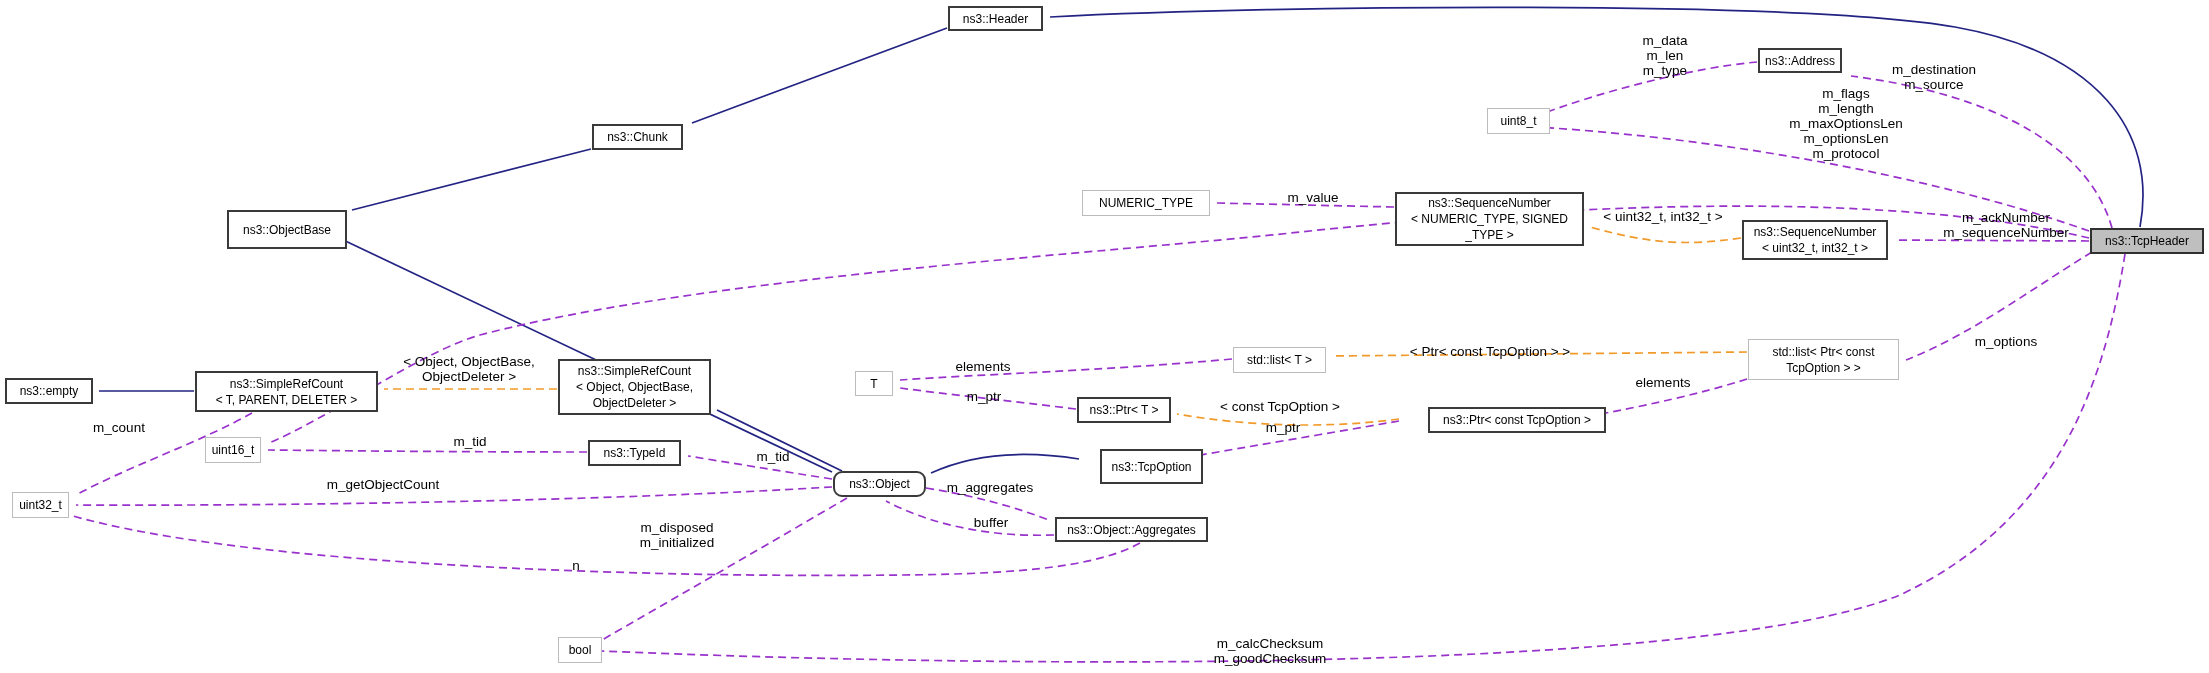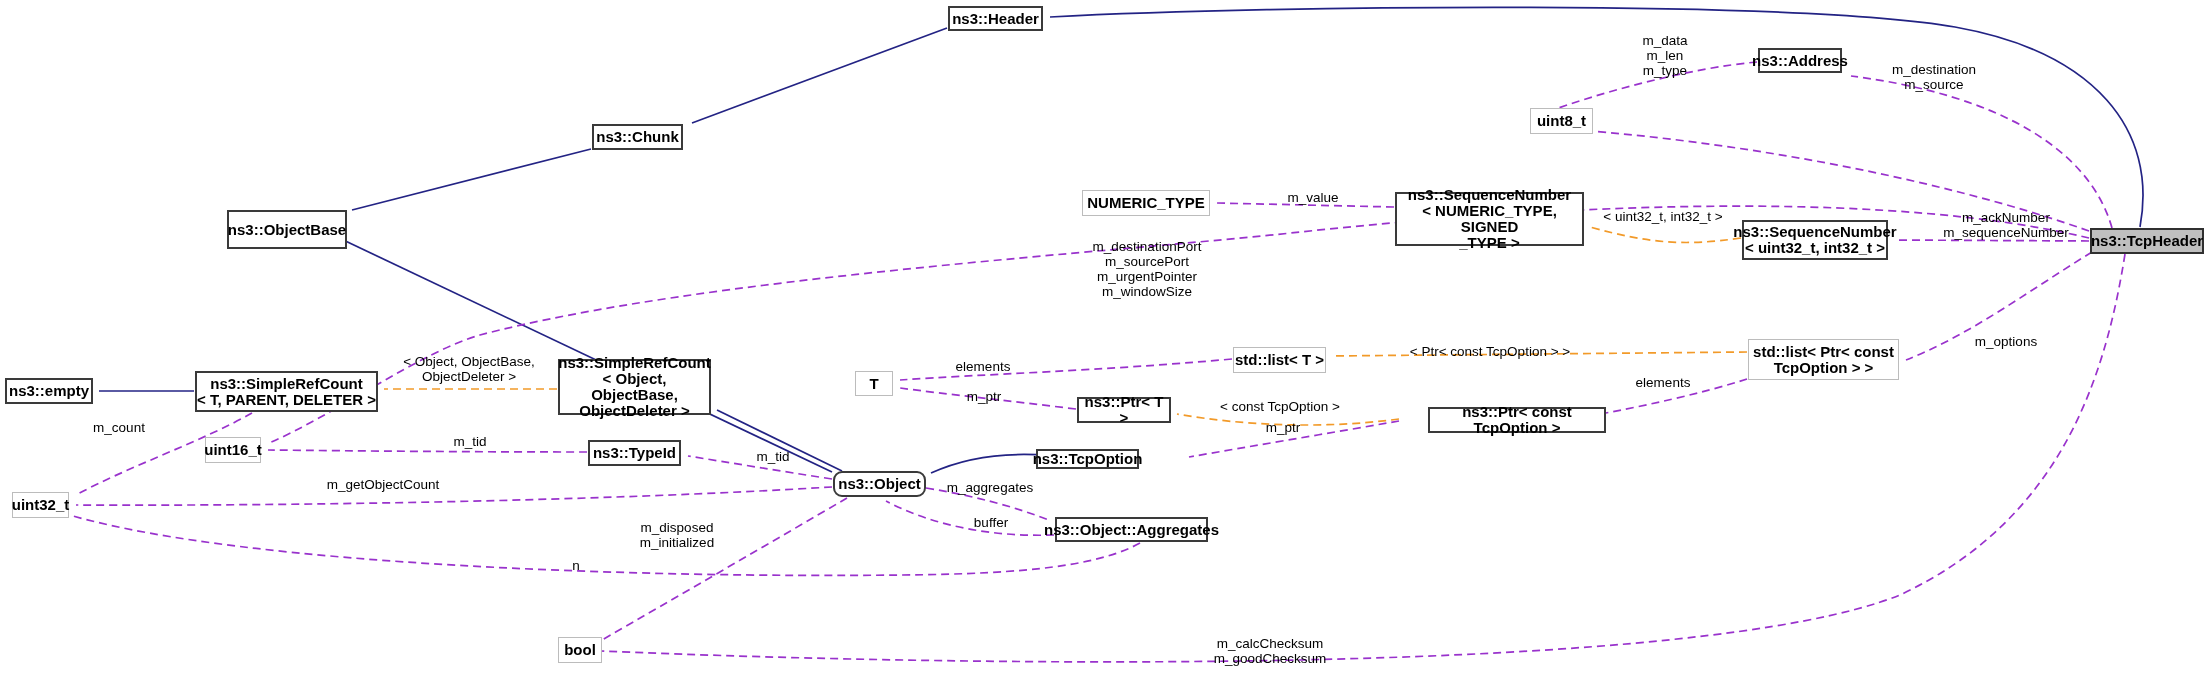--- a/index.html
+++ b/index.html
@@ -5,21 +5,21 @@
   html,body{margin:0;padding:0;background:#ffffff;}
   .canvas{position:relative;width:2209px;height:673px;background:#ffffff;overflow:hidden;
           font-family:"Liberation Sans", sans-serif;color:#000;}
   .edges{position:absolute;left:0;top:0;width:2209px;height:673px;}
   .edges path{fill:none;stroke-width:1.7px;}
   .edges path.inh{stroke:#232384;}
   .edges path.use{stroke:#9932cc;stroke-dasharray:8,5;}
   .edges path.tmpl{stroke:#f29a29;stroke-dasharray:8,5;}
   .node{position:absolute;display:flex;align-items:center;justify-content:center;
         text-align:center;white-space:pre-line;background:#ffffff;border:2px solid #3a3a3a;
-        font-size:15px;line-height:16px;box-sizing:border-box;cursor:pointer;font-weight:bold;}
+        font-size:12px;line-height:16px;box-sizing:border-box;cursor:pointer;}
   .node.prim{border:1.5px solid #bcbcbc;}
   .node.hl{background:#bfbfbf;border:2px solid #303030;}
   .elabel{position:absolute;transform:translateX(-50%);text-align:center;
           white-space:pre-line;font-size:13.5px;line-height:15px;}
 </style>
 </head>
 <body>
 
 <div class="canvas">
 
@@ -66,21 +66,21 @@
     <path class="use" marker-end="url(#arrP)" d="M 832 487 C 600 501, 300 506, 76 505"></path>
     <path class="use" marker-end="url(#arrP)" d="M 1140 543 C 1100 565, 1030 574, 900 575 C 650 578, 250 566, 73 516"></path>
     <path class="use" marker-end="url(#arrP)" d="M 847 498 C 775 540, 675 598, 602 640"></path>
     <path class="use" marker-end="url(#arrP)" d="M 2125 254 C 2105 380, 2060 520, 1900 595 C 1700 675, 1000 668, 601 651"></path>
     <path class="use" marker-end="url(#arrP)" d="M 926 488 C 975 496, 1012 506, 1049 520"></path>
     <path class="use" marker-end="url(#arrP)" d="M 1054 535 C 995 537, 935 527, 886 501"></path>
   </svg>
 
   <div class="node" style="left:948px;top:6px;width:95px;height:25px;">ns3::Header</div>
   <div class="node" style="left:1758px;top:48px;width:84px;height:25px;">ns3::Address</div>
-  <div class="node prim" style="left:1530px;top:108px;width:63px;height:26px;">uint8_t</div>
+  <div class="node prim" style="left:1487px;top:108px;width:63px;height:26px;">uint8_t</div>
   <div class="node" style="left:592px;top:124px;width:91px;height:26px;">ns3::Chunk</div>
   <div class="node" style="left:227px;top:210px;width:120px;height:39px;">ns3::ObjectBase</div>
   <div class="node prim" style="left:1082px;top:190px;width:128px;height:26px;">NUMERIC_TYPE</div>
   <div class="node" style="left:1395px;top:192px;width:189px;height:54px;">ns3::SequenceNumber
 &lt; NUMERIC_TYPE, SIGNED
 _TYPE &gt;</div>
   <div class="node" style="left:1742px;top:220px;width:146px;height:40px;">ns3::SequenceNumber
 &lt; uint32_t, int32_t &gt;</div>
   <div class="node hl" style="left:2090px;top:228px;width:114px;height:26px;">ns3::TcpHeader</div>
   <div class="node" style="left:5px;top:378px;width:88px;height:26px;">ns3::empty</div>
@@ -91,38 +91,39 @@
 ObjectDeleter &gt;</div>
   <div class="node prim" style="left:205px;top:437px;width:56px;height:26px;">uint16_t</div>
   <div class="node" style="left:588px;top:440px;width:93px;height:26px;">ns3::TypeId</div>
   <div class="node prim" style="left:12px;top:492px;width:57px;height:26px;">uint32_t</div>
   <div class="node prim" style="left:855px;top:371px;width:38px;height:25px;">T</div>
   <div class="node prim" style="left:1233px;top:347px;width:93px;height:26px;">std::list&lt; T &gt;</div>
   <div class="node" style="left:1077px;top:397px;width:94px;height:26px;">ns3::Ptr&lt; T &gt;</div>
   <div class="node prim" style="left:1748px;top:339px;width:151px;height:41px;">std::list&lt; Ptr&lt; const
 TcpOption &gt; &gt;</div>
   <div class="node" style="left:1400px;top:407px;width:178px;height:26px;margin-left:28px;">ns3::Ptr&lt; const TcpOption &gt;</div>
-  <div class="node" style="left:1036px;top:449px;width:103px;height:20px;">ns3::TcpOption</div>
+  <div class="node" style="left:1100px;top:449px;width:103px;height:35px;">ns3::TcpOption</div>
   <div class="node" style="left:833px;top:471px;width:93px;height:26px;border-radius:9px;">ns3::Object</div>
   <div class="node" style="left:1055px;top:517px;width:153px;height:25px;">ns3::Object::Aggregates</div>
   <div class="node prim" style="left:558px;top:637px;width:44px;height:26px;">bool</div>
 
   <div class="elabel" style="left:1665px;top:33px;">m_data
 m_len
 m_type</div>
+  <div class="elabel" style="left:1846px;top:86px;">m_flags
+m_length
+m_maxOptionsLen
+m_optionsLen
+m_protocol</div>
   <div class="elabel" style="left:1934px;top:62px;">m_destination
 m_source</div>
   <div class="elabel" style="left:1313px;top:190px;">m_value</div>
   <div class="elabel" style="left:1663px;top:209px;">&lt; uint32_t, int32_t &gt;</div>
   <div class="elabel" style="left:2006px;top:210px;">m_ackNumber
 m_sequenceNumber</div>
-  <div class="elabel" style="left:1147px;top:239px;">m_destinationPort
-m_sourcePort
-m_urgentPointer
-m_windowSize</div>
   <div class="elabel" style="left:2006px;top:314px;margin-top:20px;">m_options</div>
   <div class="elabel" style="left:469px;top:354px;">&lt; Object, ObjectBase,
 ObjectDeleter &gt;</div>
   <div class="elabel" style="left:1490px;top:344px;">&lt; Ptr&lt; const TcpOption &gt; &gt;</div>
   <div class="elabel" style="left:983px;top:359px;">elements</div>
   <div class="elabel" style="left:1663px;top:375px;">elements</div>
   <div class="elabel" style="left:984px;top:389px;">m_ptr</div>
   <div class="elabel" style="left:1280px;top:399px;">&lt; const TcpOption &gt;</div>
   <div class="elabel" style="left:1283px;top:420px;">m_ptr</div>
   <div class="elabel" style="left:119px;top:420px;">m_count</div>

